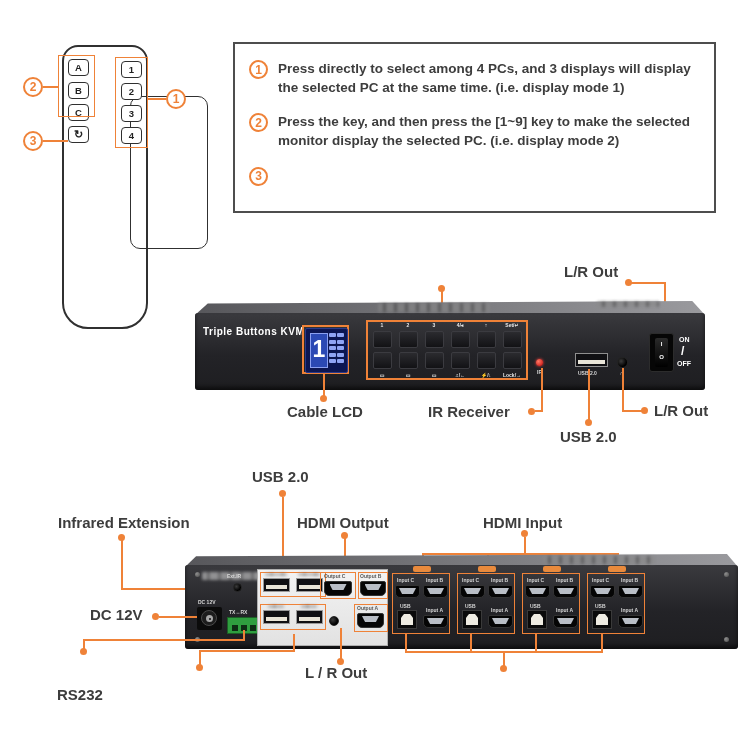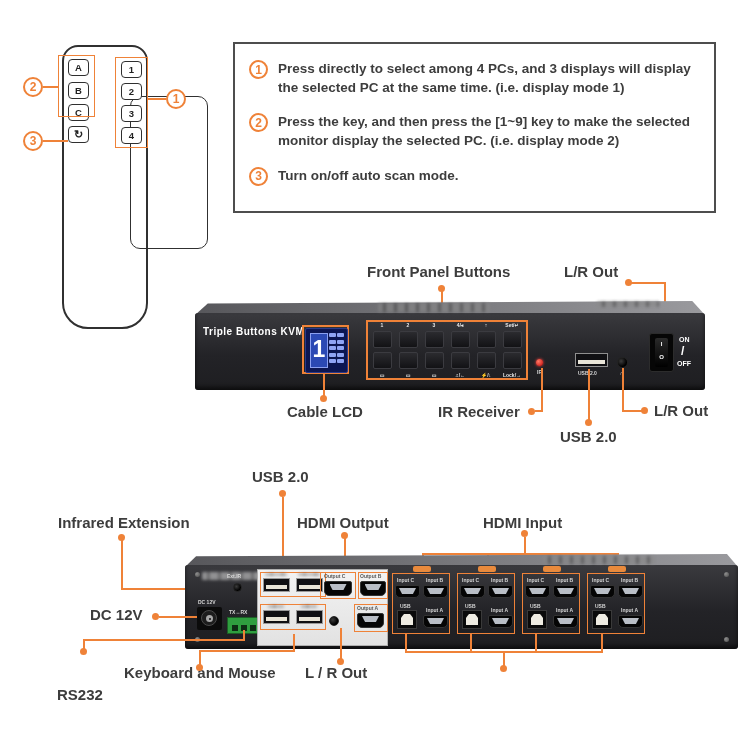--- a/index.html
+++ b/index.html
@@ -147,25 +147,23 @@
     <div class="instr-row">
       <div class="instr-num">1</div>
       <div class="instr-text">Press directly to select among 4 PCs, and 3 displays will display the selected PC at the same time. (i.e. display mode 1)</div>
     </div>
     <div class="instr-row">
       <div class="instr-num">2</div>
       <div class="instr-text">Press the key, and then press the [1~9] key to make the selected monitor display the selected PC. (i.e. display mode 2)</div>
     </div>
     <div class="instr-row">
       <div class="instr-num">3</div>
-      <div class="instr-text">Turn on/off auto scan mode.</div>
-    </div>
-  </div>
-
-  <div class="lbl" style="left:367px;top:263px">Front Panel Buttons</div>
+    </div>
+  </div>
+
   <div class="dot" style="left:438px;top:285px"></div>
   <div class="ln" style="left:441px;top:291px;width:2px;height:30px"></div>
   <div class="lbl" style="left:564px;top:263px">L/R Out</div>
   <div class="dot" style="left:625px;top:279px"></div>
   <div class="ln" style="left:631px;top:282px;width:35px;height:2px"></div>
   <div class="ln" style="left:664px;top:282px;width:2px;height:54px"></div>
 
   <div class="dev-top front-top"></div>
   <div class="dev-face front-face"></div>
   <div class="blurbar" style="left:378px;top:303px;width:112px;height:9px"></div>
@@ -255,21 +253,21 @@
   <span class="pw-txt" style="left:681px;top:344px;font-size:12px">/</span>
   <span class="pw-txt" style="left:677px;top:360px">OFF</span>
 
   <div class="ln" style="left:323px;top:374px;width:2px;height:22px"></div>
   <div class="dot" style="left:320px;top:395px"></div>
   <div class="lbl" style="left:287px;top:403px">Cable LCD</div>
 
   <div class="ln" style="left:541px;top:368px;width:2px;height:44px"></div>
   <div class="ln" style="left:535px;top:410px;width:8px;height:2px"></div>
   <div class="dot" style="left:528px;top:408px"></div>
-  <div class="lbl" style="left:438px;top:403px">IR Receiver</div>
+  <div class="lbl" style="left:428px;top:403px">IR Receiver</div>
 
   <div class="ln" style="left:588px;top:369px;width:2px;height:51px"></div>
   <div class="dot" style="left:585px;top:419px"></div>
   <div class="lbl" style="left:560px;top:428px">USB 2.0</div>
 
   <div class="ln" style="left:622px;top:368px;width:2px;height:44px"></div>
   <div class="ln" style="left:622px;top:410px;width:22px;height:2px"></div>
   <div class="dot" style="left:641px;top:407px"></div>
   <div class="lbl" style="left:654px;top:402px">L/R Out</div>
 
@@ -440,21 +438,20 @@
   <div class="lbl" style="left:90px;top:606px">DC 12V</div>
   <div class="dot" style="left:152px;top:613px"></div>
   <div class="ln" style="left:159px;top:616px;width:38px;height:2px"></div>
 
   <div class="lbl" style="left:57px;top:686px">RS232</div>
   <div class="dot" style="left:80px;top:648px"></div>
   <div class="ln" style="left:83px;top:639px;width:2px;height:11px"></div>
   <div class="ln" style="left:83px;top:639px;width:162px;height:2px"></div>
   <div class="ln" style="left:243px;top:630px;width:2px;height:10px"></div>
 
-  <div class="lbl" style="left:124px;top:664px">Keyboard and Mouse</div>
   <div class="dot" style="left:196px;top:664px"></div>
   <div class="ln" style="left:199px;top:650px;width:2px;height:16px"></div>
   <div class="ln" style="left:199px;top:650px;width:96px;height:2px"></div>
   <div class="ln" style="left:293px;top:634px;width:2px;height:17px"></div>
 
   <div class="lbl" style="left:305px;top:664px">L / R Out</div>
   <div class="dot" style="left:337px;top:658px"></div>
   <div class="ln" style="left:340px;top:628px;width:2px;height:31px"></div>
 
   <div class="ln" style="left:405px;top:651px;width:198px;height:2px"></div>

